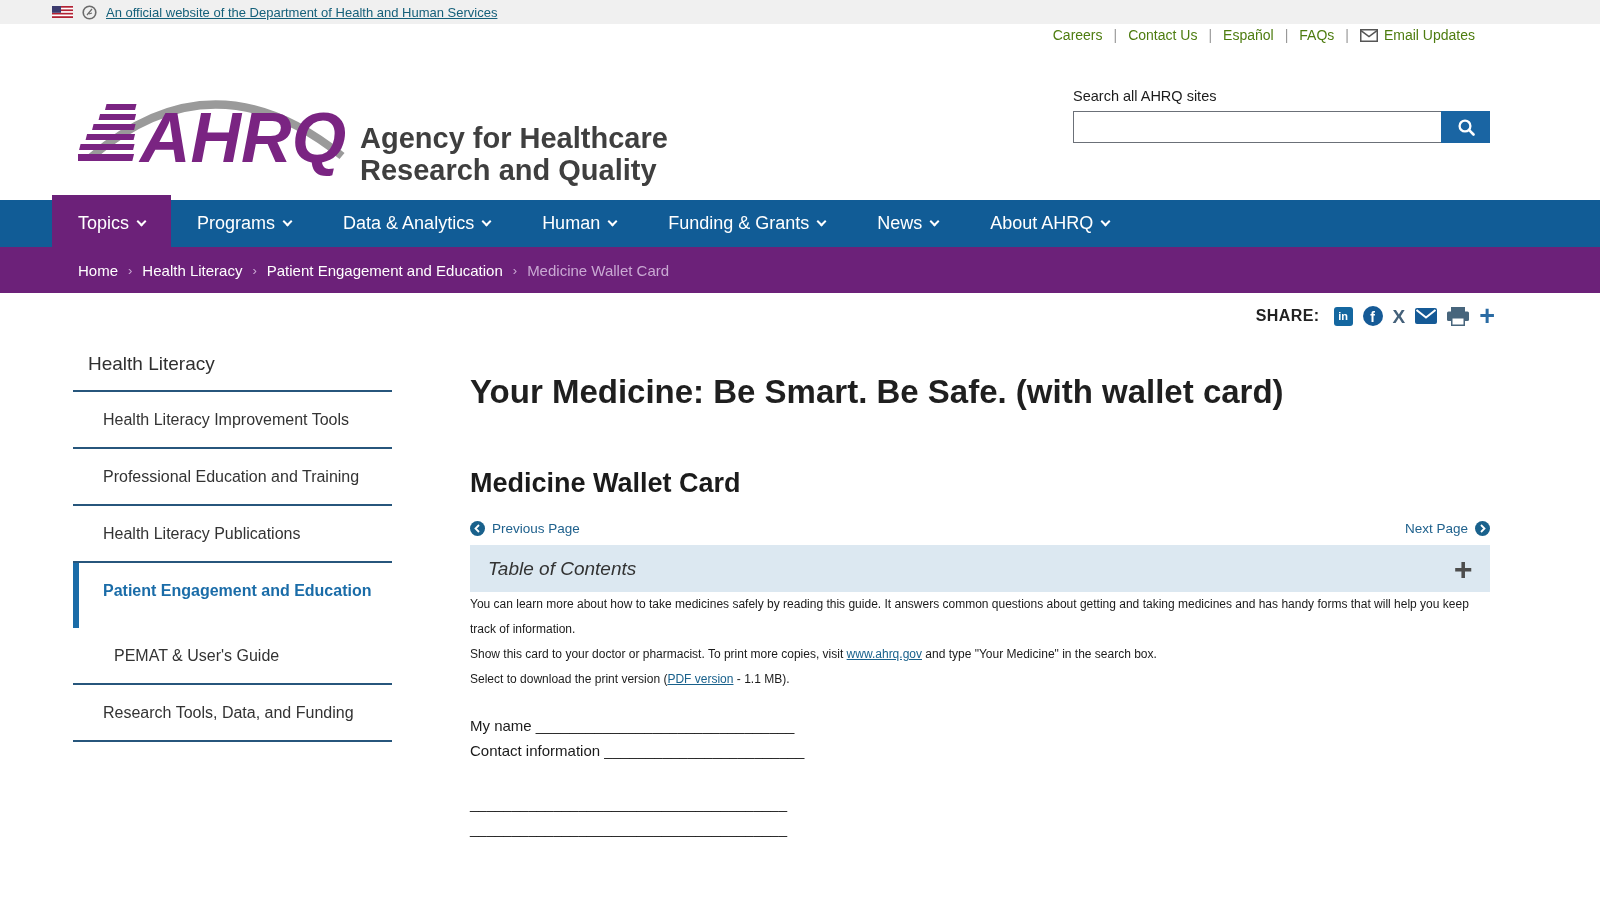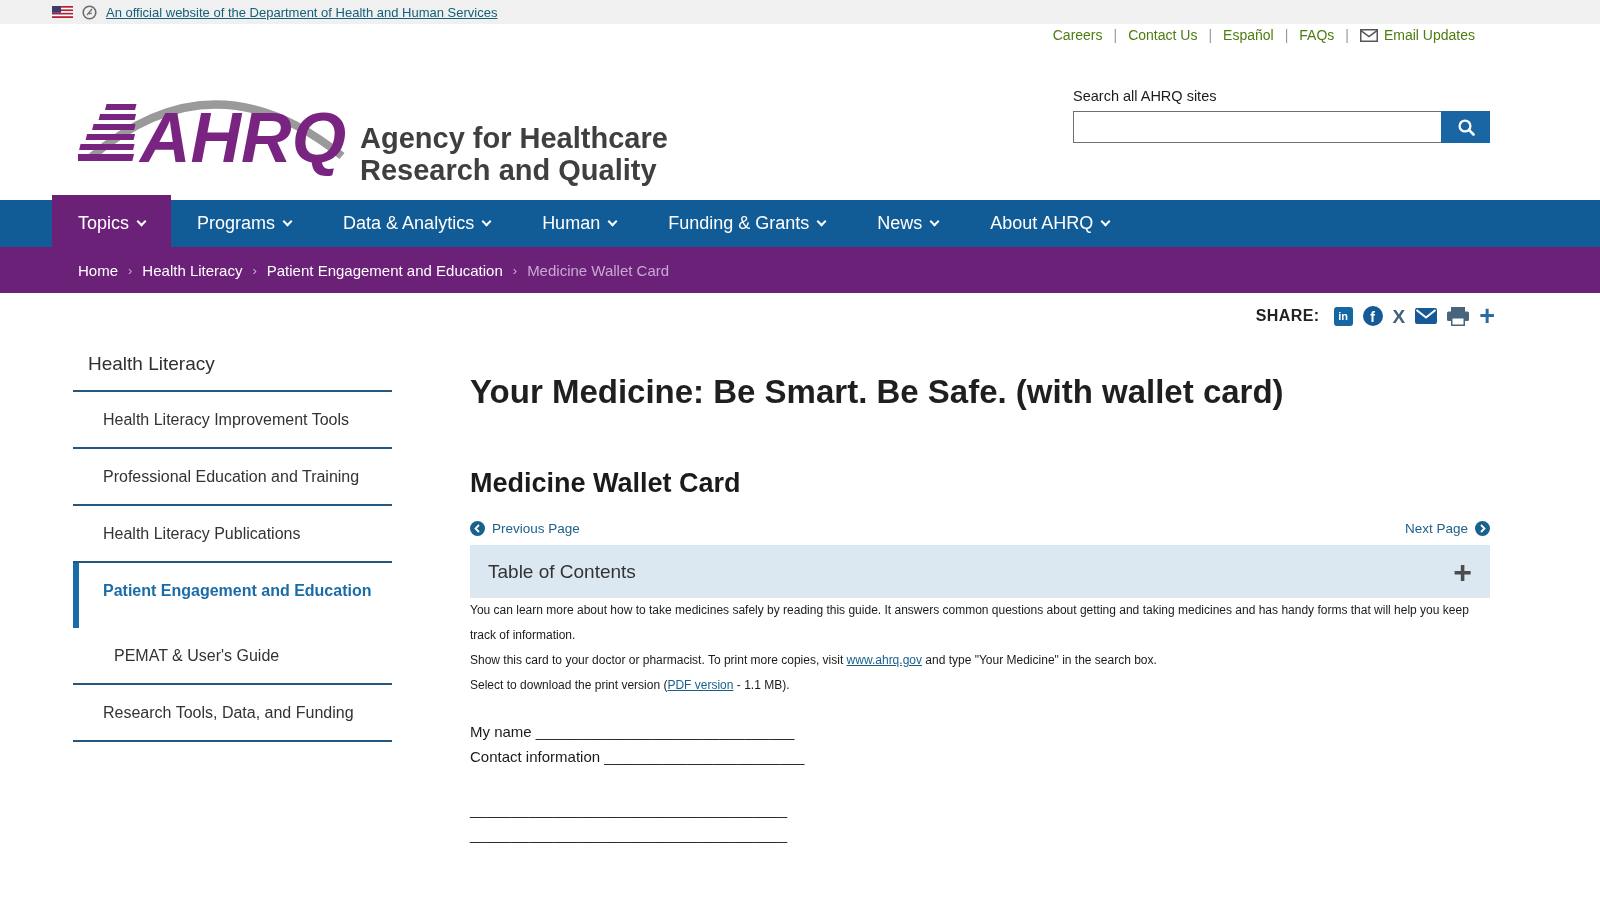--- a/index.html
+++ b/index.html
@@ -69,22 +69,22 @@
     border-bottom:none; padding-left:24px; padding-bottom:27px; }
   .sb-item.sub { padding-left:41px; }
 
   
   .main { position:absolute; left:470px; top:372px; width:1020px; color:#1b1b1b; }
   .page-title { font-size:33px; font-weight:bold; color:#1f1f1f; line-height:40px; }
   .section-title { font-size:27px; font-weight:bold; color:#1b1b1b; margin-top:56px; }
   .pag-row { display:flex; justify-content:space-between; align-items:center; margin-top:22px;
     font-size:13.5px; color:#1f618d; }
   .pag-link { display:flex; align-items:center; gap:7px; cursor:pointer; }
-  .toc { margin-top:9px; height:53px; background:#dce8f1; display:flex; align-items:center;
-    justify-content:space-between; padding:0 18px; }
+  .toc { margin-top:9px; height:47px; background:#dce8f1; display:flex; align-items:center;
+    justify-content:space-between; padding:0 18px;font-style:italic; }
   .toc-title { font-size:19px; color:#333; }
   .toc-plus { font-size:32px; color:#4d4d4d; font-weight:bold; line-height:30px; cursor:pointer; }
   .para { font-size:12px; line-height:25px; }
   .inline-link { color:#19618c; text-decoration:underline; cursor:pointer; }
   .form-lines { margin-top:21px; font-size:15px; line-height:25px; }
   .form-line { white-space:nowrap; }
   .form-line.gap { margin-top:28px; }
 </style>
 </head>
 <body>

